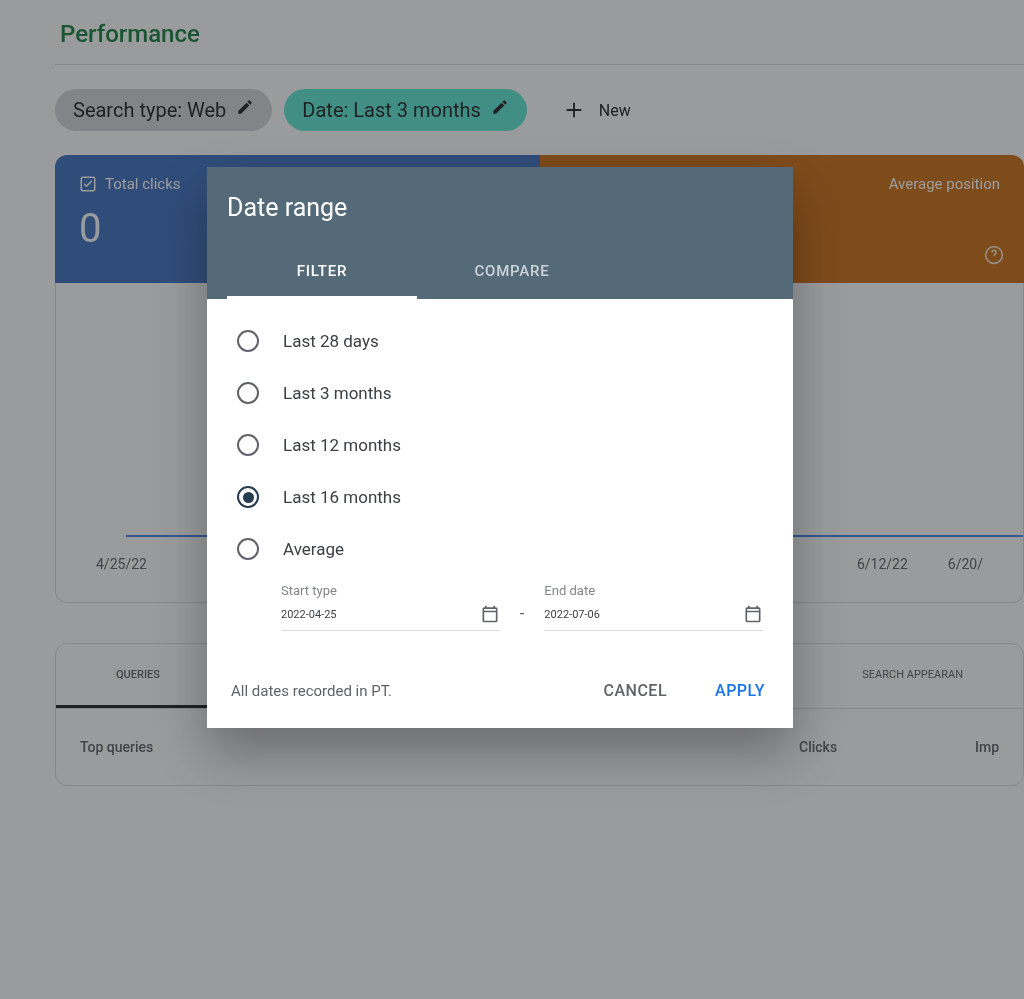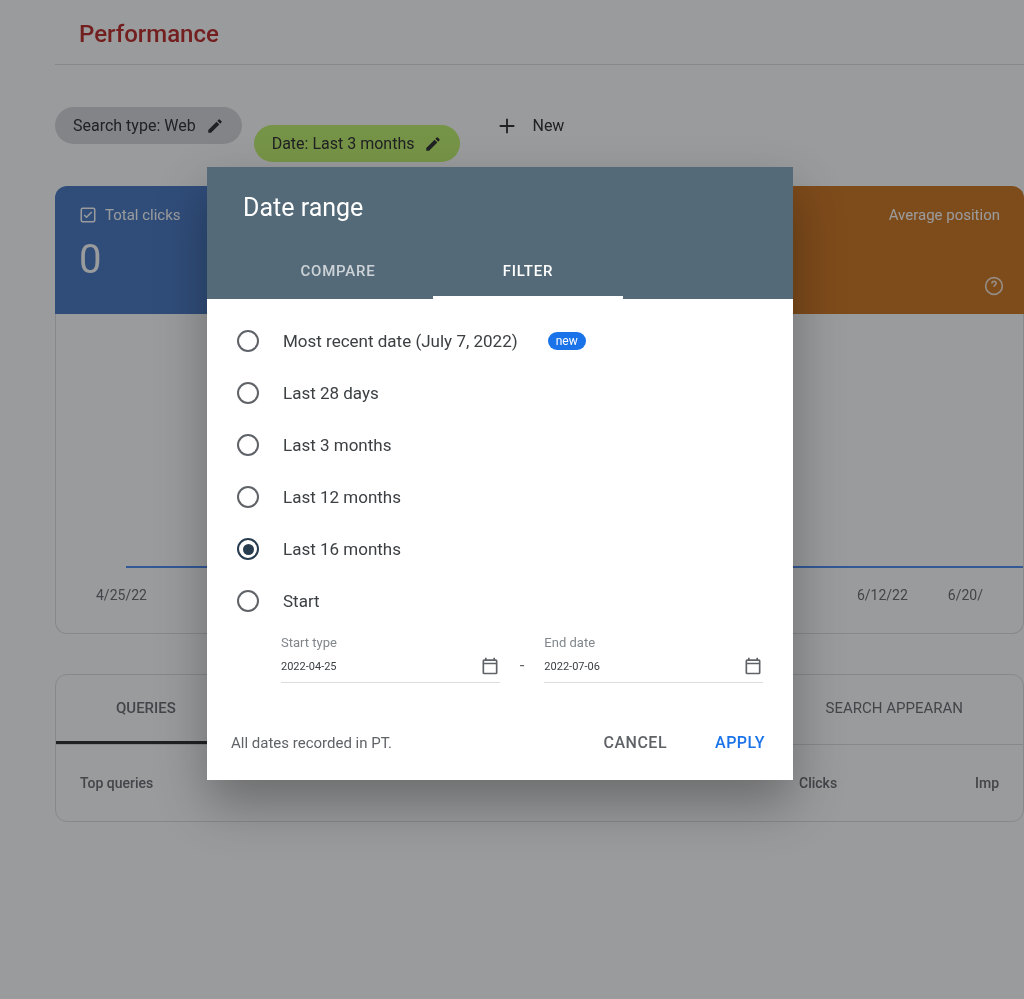--- a/index.html
+++ b/index.html
@@ -11,47 +11,45 @@
       font-family: 'Google Sans', Roboto, Arial, sans-serif;
       background: #fff;
       width: 1024px;
       height: 999px;
       overflow: hidden;
       position: relative;
     }
     .page-title {
       font-size: 24px;
       font-weight: 500;
-      color: #b91c1c;
+      color: #15803d;
       padding: 20px 0 16px 60px;
-      margin-left: 19px;
     }
     .divider {
       height: 1px;
       background: #dadce0;
       margin-left: 55px;
     }
     .filter-bar {
       display: flex;
       align-items: center;
       gap: 12px;
       padding: 24px 0 24px 55px;
     }
     .chip {
       display: inline-flex;
-      align-items: center;
       gap: 10px;
       padding: 9px 18px;
       border-radius: 24px;
-      font-size: 16px;
+      font-size: 20px;
       color: #202124;
       cursor: pointer;
     }
     .chip-light { background: #d4d6d9; }
-    .chip-blue { background: #bef264; margin-top: 36px; }
+    .chip-blue { background: #5eead4; }
     .pencil-icon {
       width: 18px;
       height: 18px;
       fill: #202124;
     }
     .new-btn {
       display: inline-flex;
       align-items: center;
       gap: 14px;
       padding: 8px 12px;
@@ -139,21 +137,21 @@
       border: 1px solid #dadce0;
       border-radius: 12px;
       background: #fff;
     }
     .tabs {
       display: flex;
       border-bottom: 1px solid #dadce0;
     }
     .tab {
       padding: 24px 60px;
-      font-size: 15px;
+      font-size: 11px;
       color: #5f6368;
       cursor: pointer;
       text-align: center;
     }
     .tab.active {
       border-bottom: 3px solid #202124;
       font-weight: 500;
     }
     .tab-right {
       margin-left: auto;
@@ -179,21 +177,21 @@
       position: absolute;
       left: 207px;
       top: 167px;
       width: 586px;
       background: #fff;
       box-shadow: 0 24px 48px rgba(0,0,0,0.3);
     }
     .modal-header {
       background: #546a78;
       color: #fff;
-      padding: 26px 36px 0;
+      padding: 26px 20px 0;
     }
     .modal-title {
       font-size: 25px;
       font-weight: 400;
       margin-bottom: 24px;
     }
     .modal-tabs {
       display: flex;
     }
     .modal-tab {
@@ -384,52 +382,47 @@
     </div>
   </div>
 </div>
 
 <div class="scrim"></div>
 
 <div class="modal">
   <div class="modal-header">
     <div class="modal-title">Date range</div>
     <div class="modal-tabs">
+      <div class="modal-tab active">FILTER</div>
       <div class="modal-tab">COMPARE</div>
-      <div class="modal-tab active">FILTER</div>
     </div>
   </div>
 
   <div class="modal-body">
-    <div class="radio-item">
-      <span class="radio-circle"></span>
-      <span>Most recent date (July 7, 2022)</span>
-      <span class="badge-new">new</span>
-    </div>
     <div class="radio-item">
       <span class="radio-circle"></span>
       <span>Last 28 days</span>
     </div>
     <div class="radio-item">
       <span class="radio-circle"></span>
       <span>Last 3 months</span>
     </div>
     <div class="radio-item">
       <span class="radio-circle"></span>
       <span>Last 12 months</span>
     </div>
     <div class="radio-item">
       <span class="radio-circle selected">
           <span class="radio-dot"></span>
         </span>
       <span>Last 16 months</span>
     </div>
     <div class="radio-item">
       <span class="radio-circle"></span>
-      <span>Start</span>
+      <span>Average</span>
     </div>
 
     <div class="date-row">
       <div class="date-field">
         <span class="date-label">Start type</span>
         <div class="date-input">
           <input type="text" value="2022-04-25" style="">
           <svg class="cal-icon" viewBox="0 0 24 24">
               <path d="M19 4h-1V2h-2v2H8V2H6v2H5a2 2 0 0 0-2 2v14a2 2 0 0 0 2 2h14a2 2 0 0 0 2-2V6a2 2 0 0 0-2-2zm0 16H5V10h14v10zM5 8V6h14v2H5z"></path>
             </svg>

